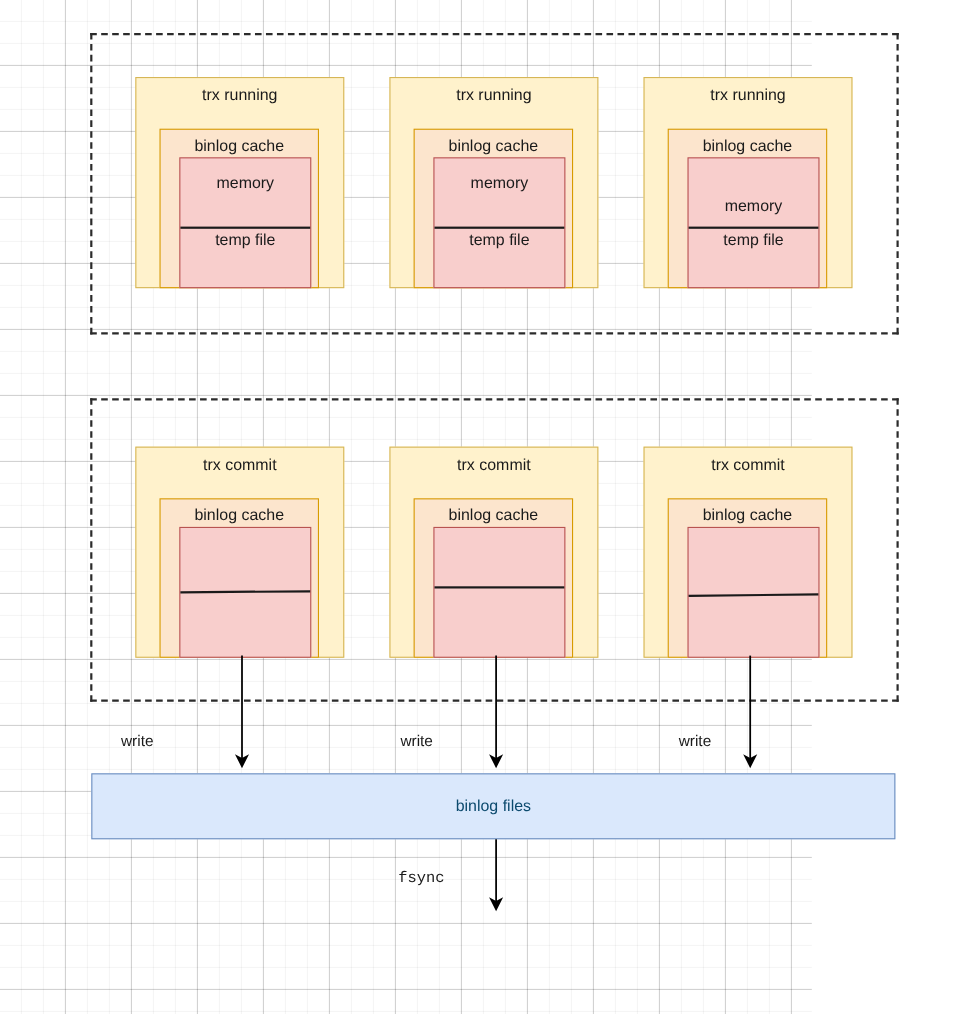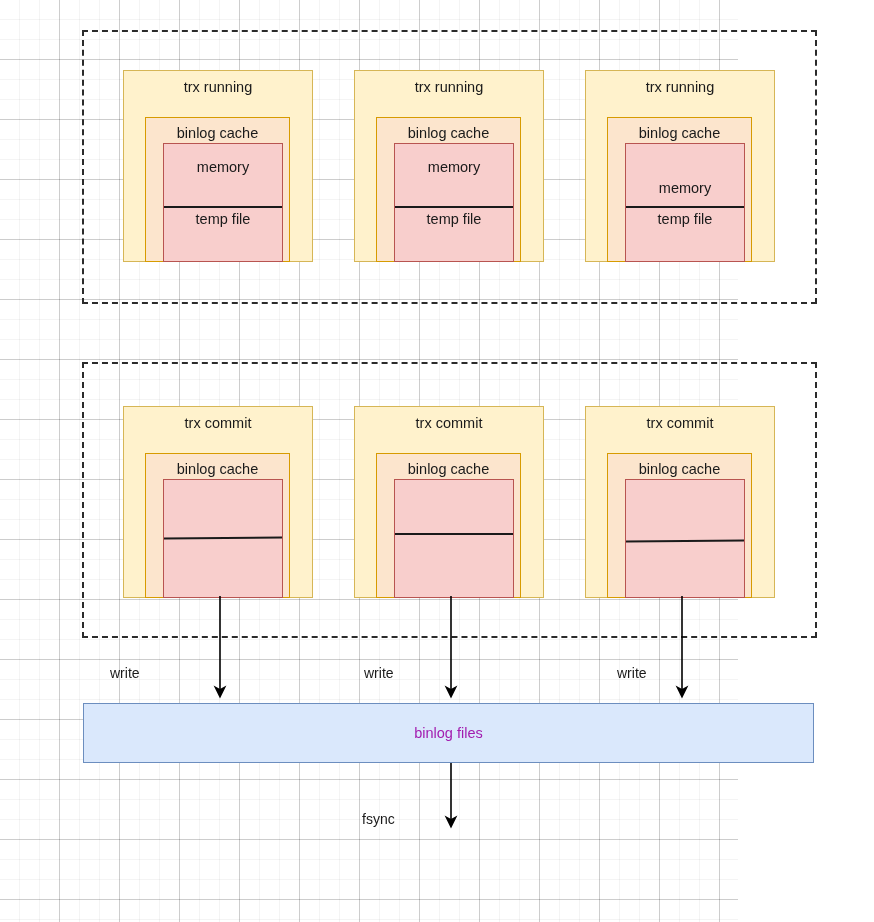--- a/index.html
+++ b/index.html
@@ -96,21 +96,21 @@
     line-height: 18px;
   }
 
   
   .wide-bar {
     position: absolute;
     display: flex;
     align-items: center;
     justify-content: center;
     font-size: 14.5px;
-    color: #a21caf;
+    color: #0c4a6e;
   }
   .bar-binlog {
     background: #dae8fc;
     border: 1.6px solid #6c8ebf;
   }
   .bar-disk {
     background: #e1d5e7;
     border: 1.6px solid #9673a6;
   }
 
@@ -237,16 +237,16 @@
   </div>
 
   <svg class="arrow" style="left:436px; top:763px; width:30px; height:70px;" viewBox="0 0 30 70">
     <defs>
       <marker id="ah4" markerWidth="10" markerHeight="10" refX="5" refY="5" orient="auto" markerUnits="strokeWidth">
         <path d="M1,1 L9,5 L1,9 L3.2,5 z" fill="#000"></path>
       </marker>
     </defs>
     <line x1="15" y1="0" x2="15" y2="59" stroke="#000" stroke-width="1.6" marker-end="url(#ah4)"></line>
   </svg>
-  <div class="edge-label" style="left:362px; top:810px;">fsync</div>
+  <div class="edge-label" style="left:362px; top:790px;font-family:Liberation Mono, monospace;">fsync</div>
 
 
 </div>
 
 </body></html>

